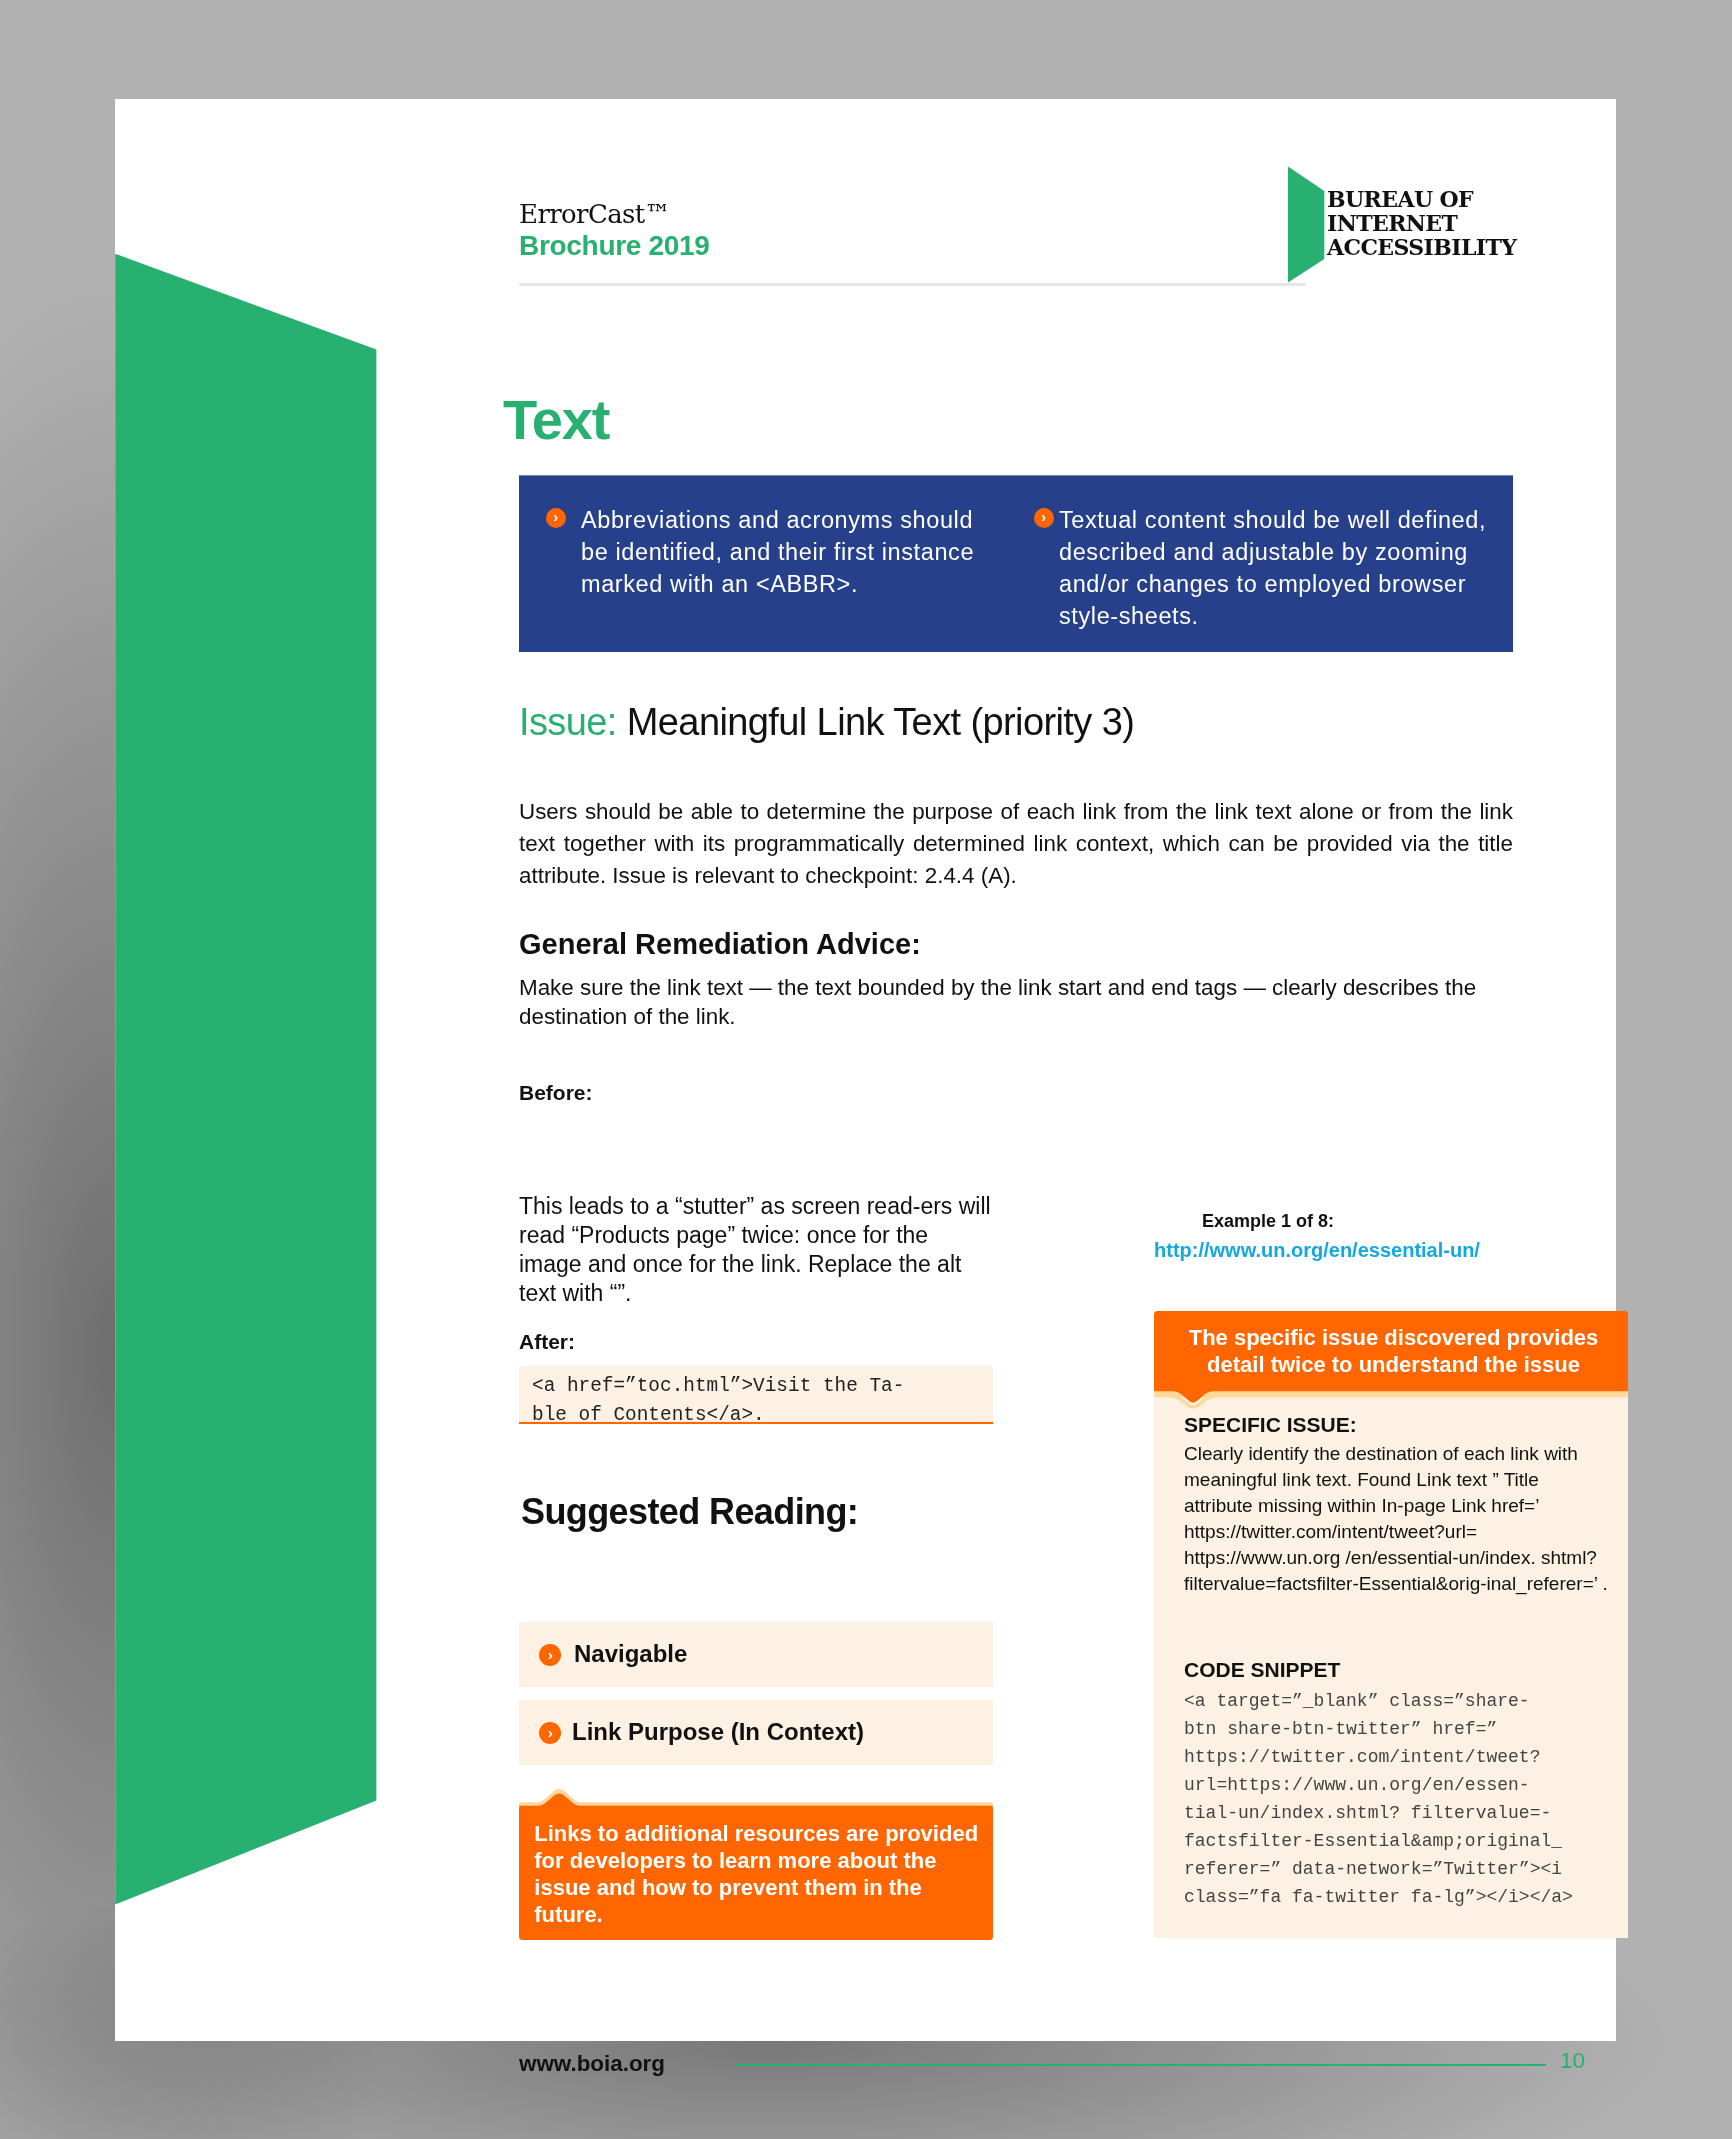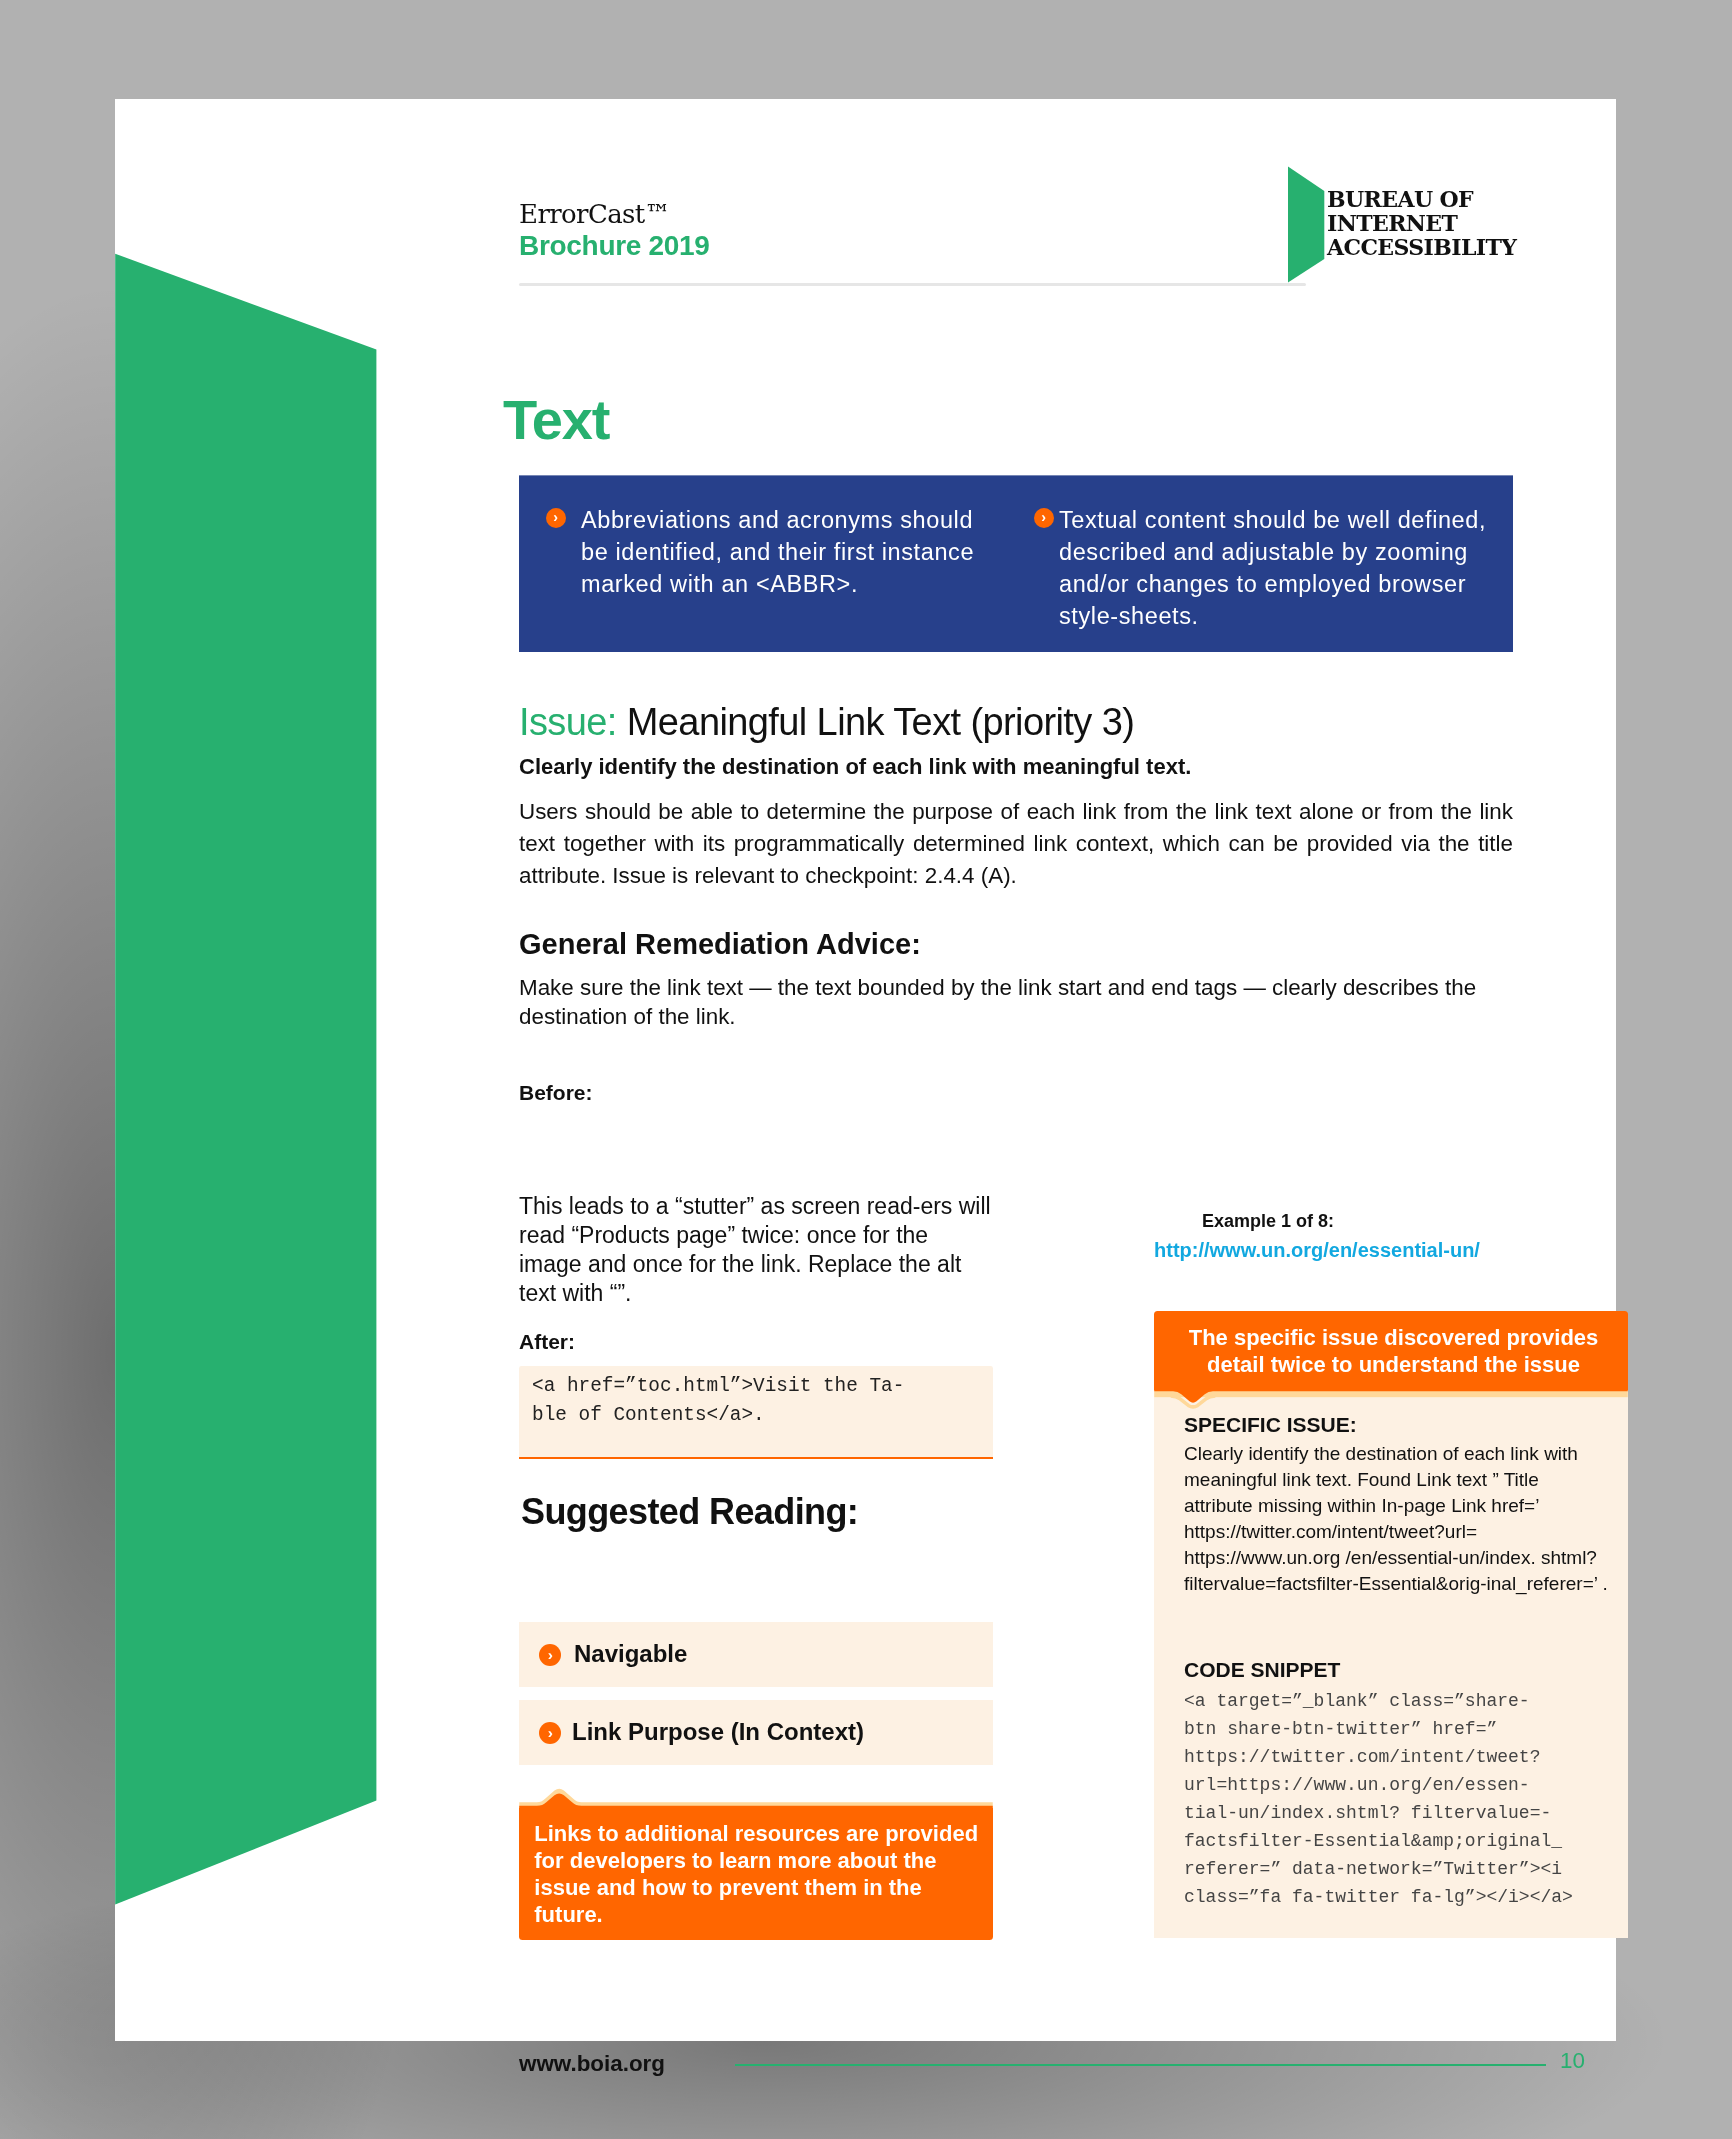--- a/index.html
+++ b/index.html
@@ -41,21 +41,21 @@
   .issue-body { left: 404px; top: 697px; width: 994px; font-size: 22.4px; line-height: 32px; color: #111; text-align: justify; }
   .rem-title { left: 404px; top: 829px; font-size: 29px; font-weight: bold; color: #111; }
   .rem-body { left: 404px; top: 874px; width: 994px; font-size: 22.4px; line-height: 29px; color: #111; }
 
   .lbl { font-size: 21px; font-weight: bold; color: #111; }
   .code-box { background: #fdf1e3; border-bottom: 2.9px solid #ff6600; font-family: "Liberation Mono", monospace; font-size: 19.4px; color: #222; padding: 10.6px 13px 5.9px 13px; box-sizing: border-box; border-radius: 2.4px 2.4px 0 0; }
   .before-lbl { left: 404px; top: 982px; }
   .before-code { left: 404px; top: 1019px; width: 474px; height: 61px; line-height: 21px; padding-top: 11.8px; }
   .mid-text { left: 404px; top: 1093px; width: 474px; font-size: 23px; line-height: 29px; color: #111; }
   .after-lbl { left: 404px; top: 1231px; }
-  .after-code { left: 404px; top: 1267px; width: 474px; height: 93px; line-height: 29px; padding-top: 5.9px; }
+  .after-code { left: 404px; top: 1267px; width: 474px; height: 58px; line-height: 29px; padding-top: 5.9px; }
 
   .sr-title { left: 406px; top: 1392px; font-size: 36px; font-weight: bold; color: #111; letter-spacing: -0.6px; }
   .sr-item { left: 404px; width: 474px; height: 65px; background: #fdf1e3; }
   .sr-item .bullet { left: 20px; top: 22px; width: 22.4px; height: 22.4px; line-height: 21px; font-size: 15.3px; }
   .sr-item .t { position: absolute; left: 55px; top: 17.6px; font-size: 24px; font-weight: bold; color: #111; }
   .sr-1 { left: 404px; top: 1523px; }
   .sr-2 { left: 404px; top: 1601px; }
 
   .callout-l { left: 404px; top: 1709px; width: 474px; height: 132px; background: #ff6600; border-radius: 0 0 3.5px 3.5px; }
   .callout-l .txt { position: absolute; left: 15.3px; top: 11.8px; width: 447px; color: #fff; font-size: 22px; font-weight: bold; line-height: 27px; }
@@ -113,21 +113,20 @@
     <div class="blue-col" style="left:515px;width:459px">
       <span class="bullet">›</span>
       <span class="txt" style="padding-left:25px">Textual content should be well defined, described and adjustable by zooming and/or changes to employed browser style-sheets.</span>
     </div>
   </div>
 
   <div class="abs issue-title">
     <span class="g">Issue:</span>
     <span>Meaningful Link Text (priority 3)</span>
   </div>
-  <div class="abs issue-sub">Clearly identify the destination of each link with meaningful text.</div>
   <div class="abs issue-body">Users should be able to determine the purpose of each link from the link text alone or from the link text together with its programmatically determined link context, which can be provided via the title attribute. Issue is relevant to checkpoint: 2.4.4 (A).</div>
   <div class="abs rem-title">General Remediation Advice:</div>
   <div class="abs rem-body">Make sure the link text — the text bounded by the link start and end tags — clearly describes the destination of the link.</div>
 
   <div class="abs lbl before-lbl">Before:</div>
   <div class="abs mid-text">This leads to a “stutter” as screen read-ers will read “Products page” twice: once for the image and once for the link. Replace the alt text with “”.</div>
 
   <div class="abs lbl after-lbl">After:</div>
   <div class="abs code-box after-code">
     <div>&lt;a href=”toc.html”&gt;Visit the Ta-</div>

